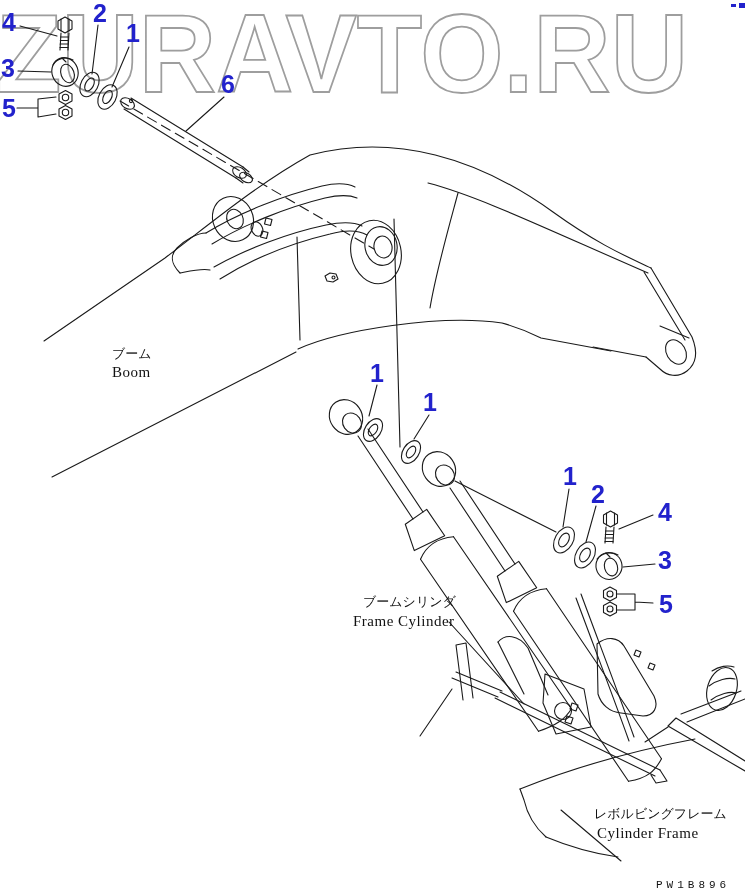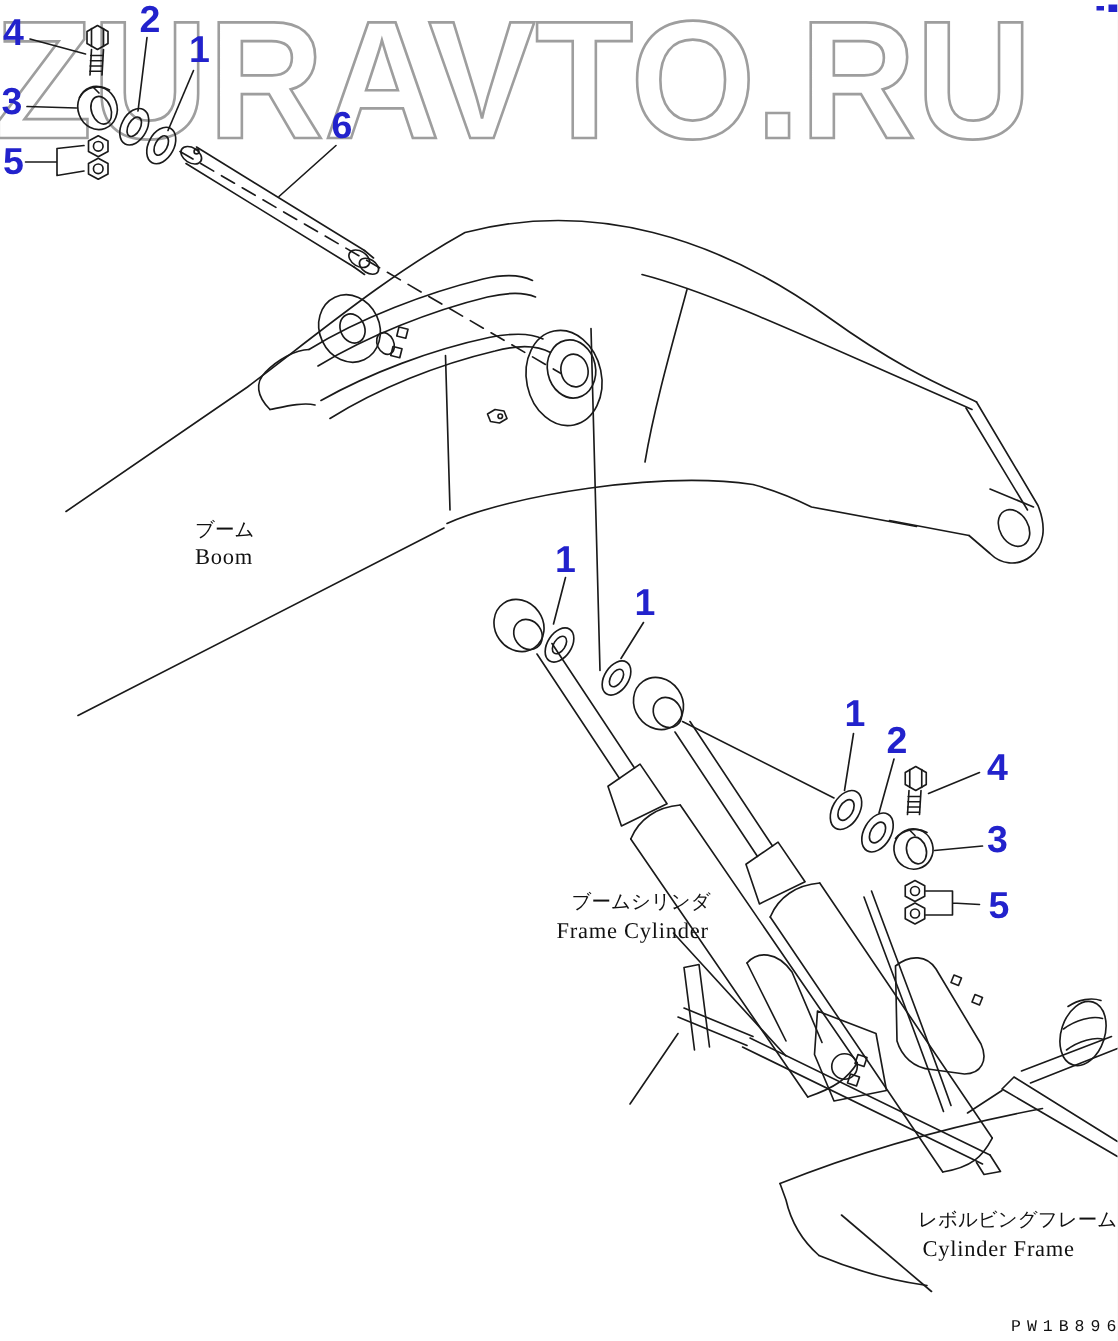--- a/index.html
+++ b/index.html
@@ -18,21 +18,21 @@
   #art .wm-text{
     fill:#ffffff;stroke:var(--wm);stroke-width:1.8;
     font-family:"Liberation Sans",sans-serif;font-weight:bold;font-size:112px;
   }
   #art .blue-fill{fill:var(--callout);stroke:none;}
   .callout{
     position:absolute;color:var(--callout);
     font-family:"Liberation Sans",sans-serif;font-weight:700;font-size:25px;line-height:1;
     letter-spacing:0;user-select:none;
   }
-  .label{position:absolute;color:#111;white-space:pre;margin-left:18px;}
+  .label{position:absolute;color:#111;white-space:pre;}
   .label-jp{font-family:"DejaVu Sans Mono",monospace;font-size:13px;line-height:1.2;}
   .label-en{font-family:Liberation Serif, serif;font-size:15px;line-height:1.2;letter-spacing:0.5px;}
   .code{font-family:Liberation Mono, monospace;font-size:11px;letter-spacing:4px;color:#111;}
 </style>
 </head>
 <body>
 
 <div id="page">
 
   <svg id="art" width="745" height="894" viewBox="0 0 745 894">

